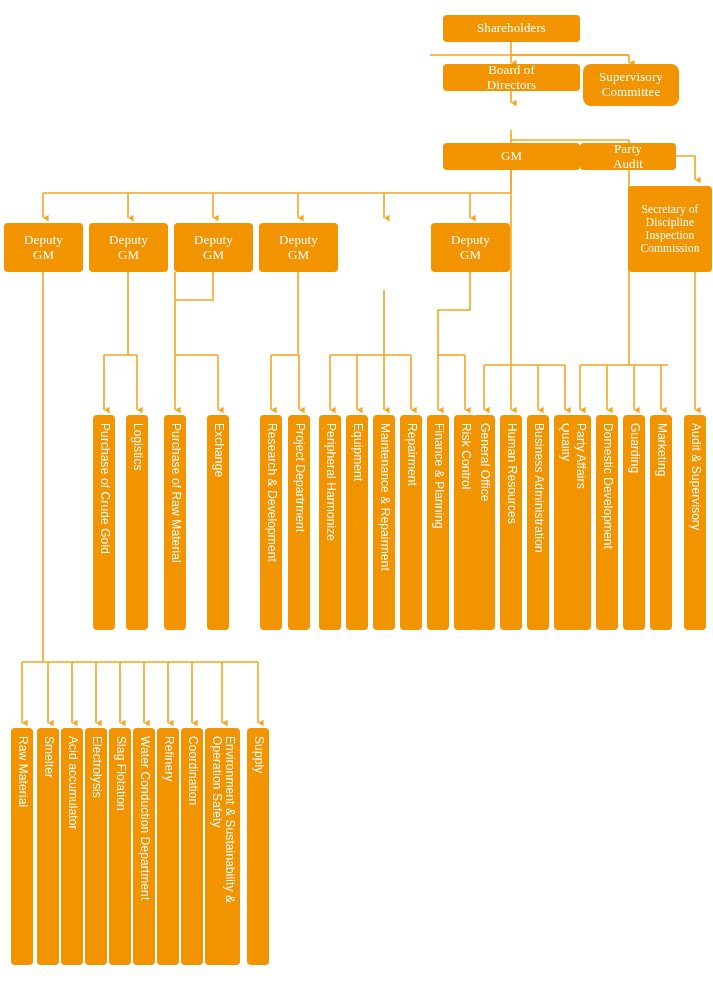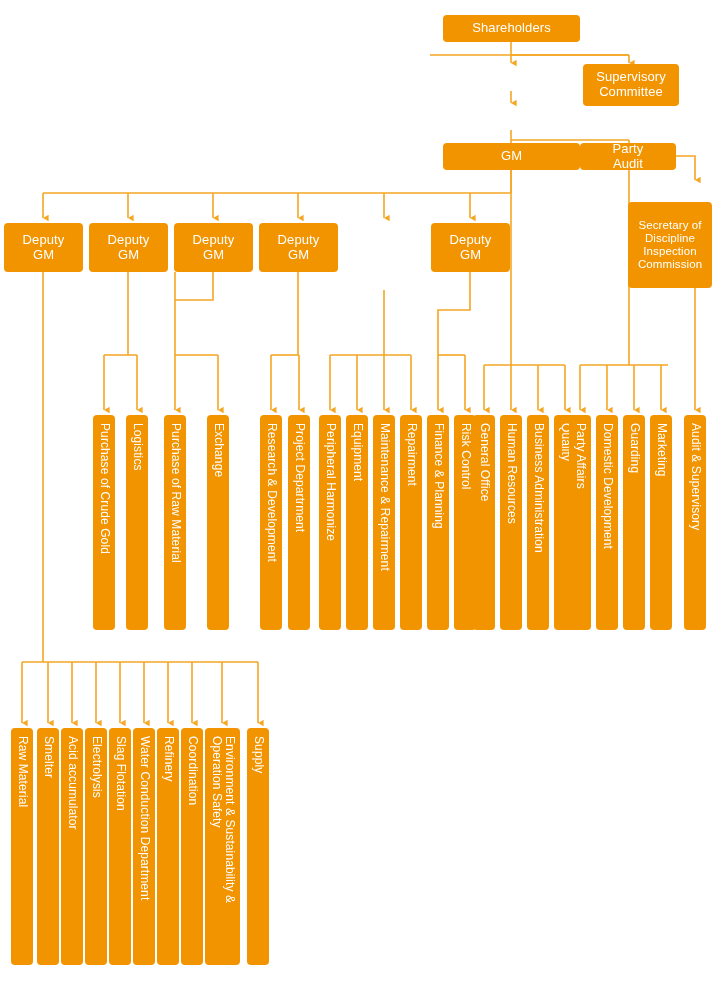--- a/index.html
+++ b/index.html
@@ -33,20 +33,21 @@
     align-items: center;
     justify-content: center;
     text-align: center;
     line-height: 1.12;
     letter-spacing: 0.1px;
   }
   
   .node.h {
     font-size: 13px;
     padding: 2px 21px;
+    font-family: Liberation Serif, serif;
   }
   .node.h.small {
     font-size: 11.5px;
   }
   
   .node.v {
     font-size: 12px;
     padding: 8px 2px;
     align-items: flex-start;
     justify-content: center;
@@ -159,29 +160,30 @@
       <path d="M144,662 L144,723" marker-end="url(#arw)"></path>
       <path d="M168,662 L168,723" marker-end="url(#arw)"></path>
       <path d="M192,662 L192,723" marker-end="url(#arw)"></path>
       <path d="M222,662 L222,723" marker-end="url(#arw)"></path>
       <path d="M258,662 L258,723" marker-end="url(#arw)"></path>
     </g>
   </svg>
 
   <div class="node h" style="left:443px;top:15px;width:137px;height:27px;">Shareholders</div>
 
-
-  <div class="node h" style="left:583px;top:64px;width:96px;height:42px;">Supervisory Committee</div>
+  <div class="node h" style="left:443px;top:64px;width:137px;height:27px;">Board of Directors</div>
+
+  <div class="node h" style="left:583px;top:64px;width:96px;height:42px;border-radius:8px;">Supervisory Committee</div>
 
 
   <div class="node h" style="left:443px;top:143px;width:137px;height:27px;">GM</div>
 
   <div class="node h" style="left:580px;top:143px;width:96px;height:27px;">Party Audit</div>
 
-  <div class="node h small" style="left:628px;top:186px;width:84px;height:86px;margin-top:16px;">Secretary of Discipline Inspection Commission</div>
+  <div class="node h small" style="left:628px;top:186px;width:84px;height:86px;">Secretary of Discipline Inspection Commission</div>
 
   <div class="node h" style="left:4px;top:223px;width:79px;height:49px;">Deputy GM</div>
   <div class="node h" style="left:89px;top:223px;width:79px;height:49px;">Deputy GM</div>
   <div class="node h" style="left:174px;top:223px;width:79px;height:49px;">Deputy GM</div>
   <div class="node h" style="left:259px;top:223px;width:79px;height:49px;">Deputy GM</div>
   <div class="node h" style="left:431px;top:223px;width:79px;height:49px;">Deputy GM</div>
 
   <div class="node v" style="left:93px;top:415px;width:22px;height:215px;">
     <span class="vtxt">Purchase of Crude Gold</span>
   </div>

